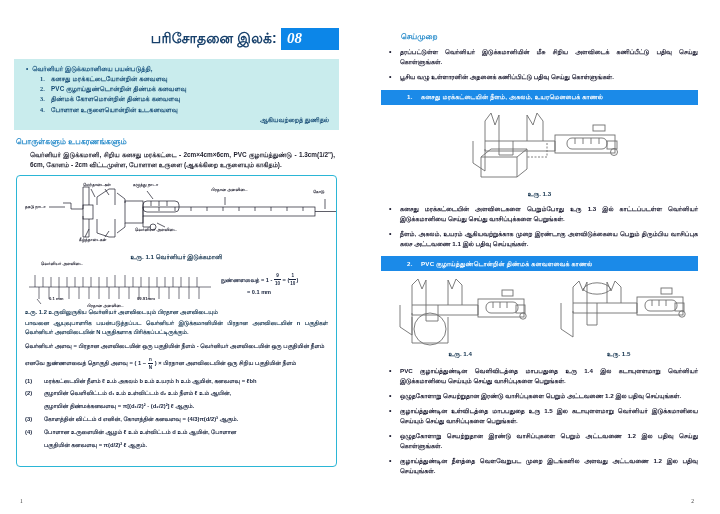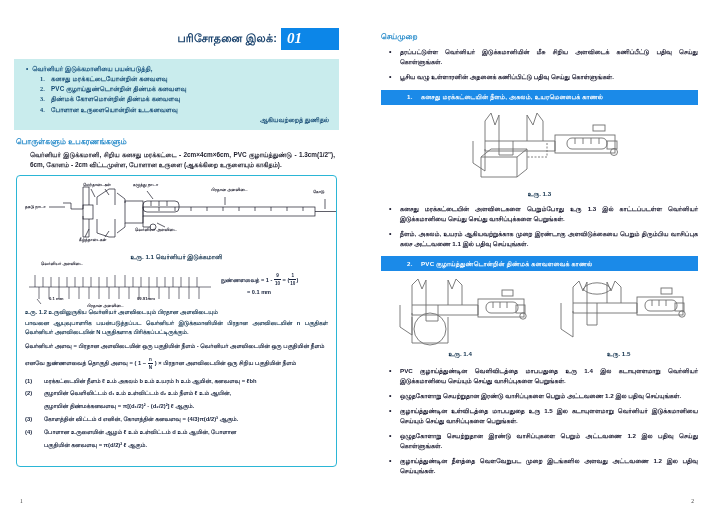--- a/index.html
+++ b/index.html
@@ -20,21 +20,21 @@
   .page { position: relative; height: 514px; background: #fff; }
   .page-left  { width: 355px; padding: 22px 16px 0 14px; }
   .page-right { width: 365px; padding: 22px 22px 0 26px; }
 
   
   .exp-header {
     display: flex; align-items: center; justify-content: flex-end;
     gap: 0; margin-top: 6px; margin-bottom: 9px;
   }
   .exp-label {
-    font-size: 11px; font-weight: bold; color: #17406b;
+    font-size: 14px; font-weight: bold; color: #17406b;
     letter-spacing: .2px; padding-right: 4px;
   }
   .exp-number {
     background: #0c86e8; color: #ffffff;
     font-size: 15px; font-weight: bold; font-style: italic;
     line-height: 1; padding: 3px 18px 4px 6px;
     min-width: 58px; font-family: "Liberation Serif", serif;
   }
 
   
@@ -134,21 +134,21 @@
 <body>
 
 <div class="spread">
 
   <div class="gutter"></div>
 
   <div class="page page-left">
 
     <div class="exp-header">
       <span class="exp-label">பரிசோதனை இலக்:</span>
-      <span class="exp-number">01</span>
+      <span class="exp-number">08</span>
     </div>
 
     <div class="aim-box">
       <div class="aim-lead">வெர்னியர் இடுக்கமானியை பயன்படுத்தி,</div>
       <ul class="aim-list">
         <li>
           <span class="num">1.</span><span>கனசது மரக்கட்டையோன்றின் கனவளவு</span>
         </li>
         <li>
           <span class="num">2.</span><span>PVC குழாய்துண்டொன்றின் திண்மக் கனவளவு</span>
@@ -340,21 +340,21 @@
           <span>பகுதியின் கனவளவு = π(d/2)² ℓ  ஆகும்.</span>
         </li>
       </ul>
     </div>
 
     <div class="page-num">1</div>
   </div>
 
   <div class="page page-right">
 
-    <div class="proc-head" style="margin-top:10px;">செய்முறை</div>
+    <div class="proc-head" style="margin-top:10px;margin-left:20px;">செய்முறை</div>
 
     <ul class="bullets">
       <li>தரப்பட்டுள்ள வெர்னியர் இடுக்கமானியின் மீசு சிறிய அளவிடைக் கணிப்பீட்டு பதிவு செய்து கொள்ளுங்கள்.</li>
       <li>பூசிய வழு உள்ளாரனின் அதனைக் கணிப்பிட்டு பதிவு செய்து கொள்ளுங்கள்.</li>
     </ul>
 
     <div class="blue-bar">
       <span class="bnum">1.</span><span>கனசது மரக்கட்டையின் நீளம், அகலம், உயரமெனபைக் காணல்</span>
     </div>
 

